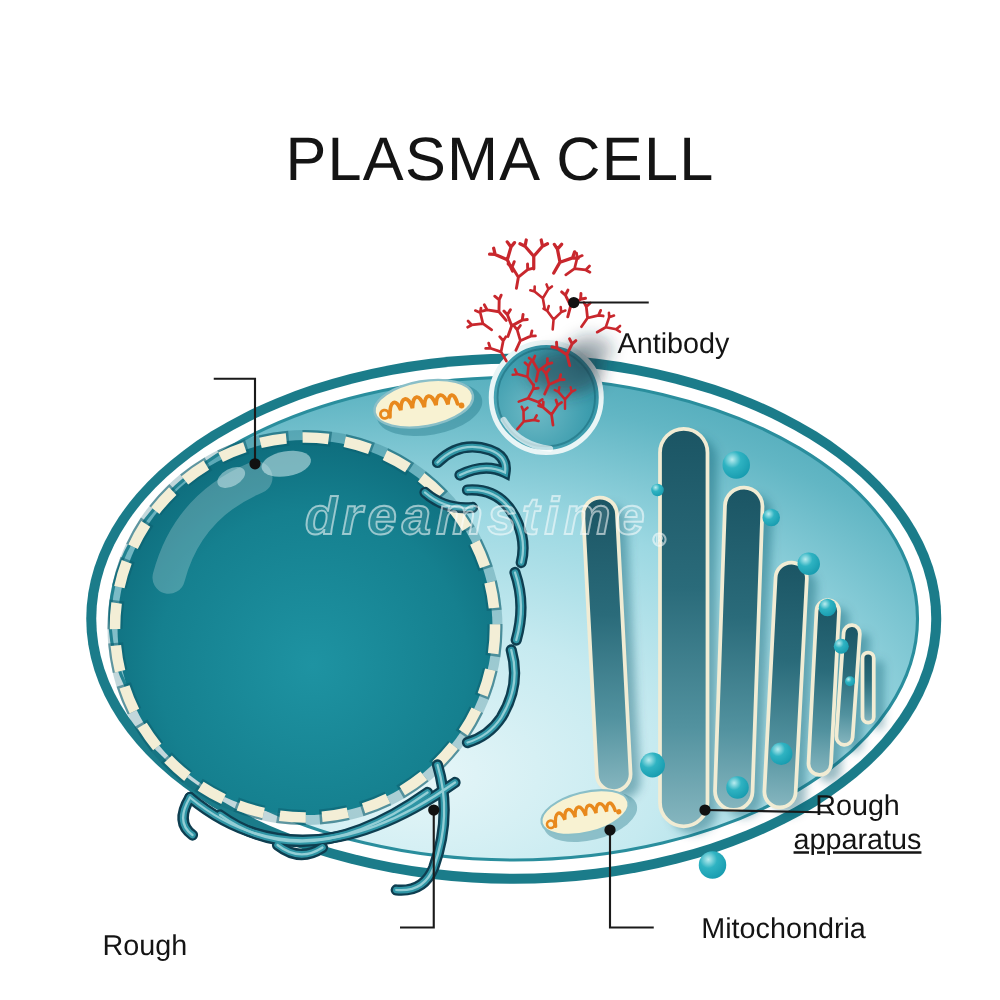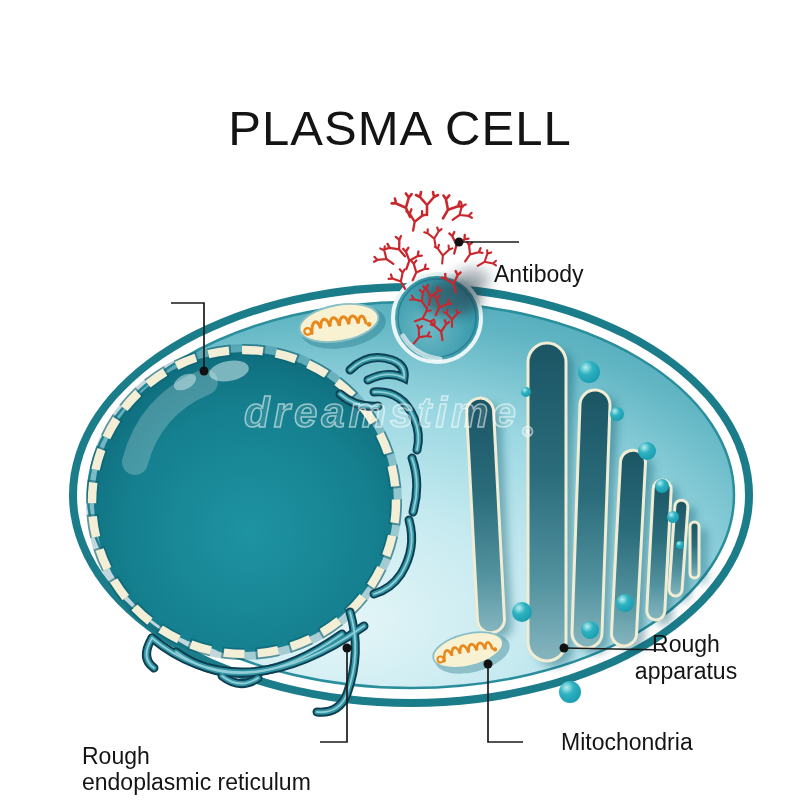--- a/index.html
+++ b/index.html
@@ -10,21 +10,21 @@
   #stage{position:absolute;inset:0;}
   svg{position:absolute;left:0;top:0;z-index:1;}
   .page-title{
     position:absolute;left:0;top:76px;width:800px;text-align:center;z-index:3;
     font-size:49px;font-weight:400;letter-spacing:1px;color:var(--label-text,#141414);margin-top:24px;
   }
   .lbl{
     position:absolute;z-index:3;color:var(--label-text,#141414);
     font-size:23px;line-height:26px;white-space:nowrap;
   }
-  .lbl .l2{display:block;}
+  .lbl .l2{display:block;text-decoration:underline;}
   #lbl-nucleus{left:40px;top:289px;width:128px;text-align:right;}
   #lbl-antibody{left:494px;top:229px;margin-top:32px;}
   #lbl-rer{left:82px;top:701px;margin-top:42px;}
   #lbl-mito{left:526px;top:729px;margin-left:35px;}
   #lbl-golgi{left:624px;top:631px;width:124px;text-align:center;line-height:27px;}
   .watermark{
     position:absolute;left:244px;top:389px;z-index:2;
     font-size:42px;font-weight:700;letter-spacing:4px;
     color:rgba(255,255,255,0.10);
     -webkit-text-stroke:1.5px rgba(255,255,255,0.55);
@@ -253,17 +253,17 @@
       <path class="leader" d="M 564 648 L 666 650"></path>
       <circle class="leader-dot" cx="564" cy="648" r="4.5"></circle>
     </g>
   </svg>
 
   <div class="watermark"><span>dreamstime</span><span class="reg">®</span></div>
 
   <div class="page-title">PLASMA CELL</div>
 
   <div class="lbl" id="lbl-antibody">Antibody</div>
-  <div class="lbl" id="lbl-rer"><span>Rough</span><span class="l2">endoplasmic reticulum</span></div>
+  <div class="lbl" id="lbl-rer"><span>Rough</span></div>
   <div class="lbl" id="lbl-mito">Mitochondria</div>
   <div class="lbl" id="lbl-golgi"><span>Rough</span><span class="l2">apparatus</span></div>
 
 </div>
 
 </body></html>

